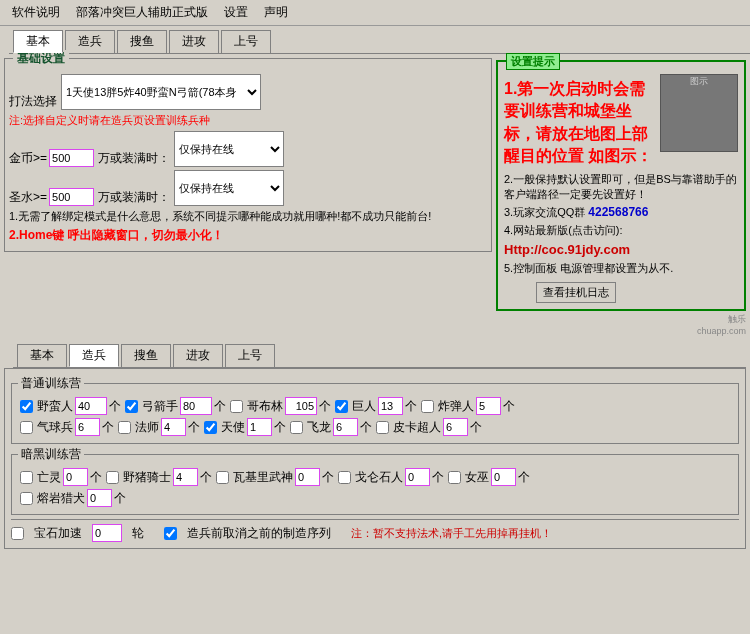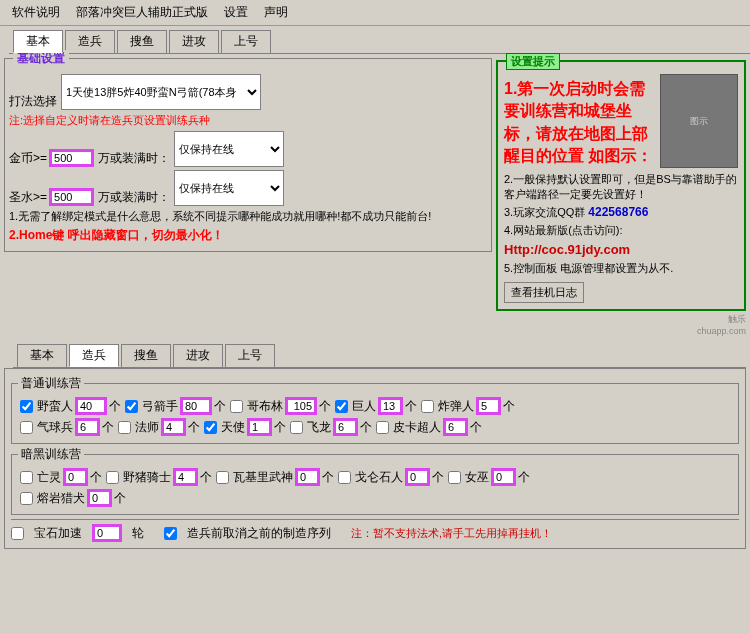--- a/index.html
+++ b/index.html
@@ -59,39 +59,39 @@
     .section-title {
       position: absolute;
       top: -9px;
       left: 8px;
       background: #d4d0c8;
       padding: 0 4px;
       font-size: 12px;
       font-weight: bold;
     }
     .section-title.blue {
-      color: #6d28d9;
+      color: #14532d;
     }
     .row {
       display: flex;
       align-items: flex-end;
       margin: 3px 0;
     }
     .label {
       font-size: 12px;
       white-space: nowrap;
     }
     select {
       font-size: 11px;
       background: white;
       border: 1px solid #808080;
       height: 36px;
     }
     input[type="text"] {
-      border: 3px solid #d946ef;
+      border: 1px solid #d946ef;
       background: white;
       height: 18px;
       font-size: 11px;
       padding: 0 2px;
     }
     input[type="checkbox"] {
       margin-right: 2px;
     }
     .red-text { color: red; font-size: 11px; }
     .top-content {
@@ -132,20 +132,21 @@
     }
     .qq-link { color: #0000cc; font-weight: bold; font-size: 12px; }
     .url-link { color: #cc0000; font-size: 13px; font-weight: bold; }
     .log-btn {
       border: 1px solid #808080;
       background: #d4d0c8;
       padding: 2px 6px;
       font-size: 11px;
       cursor: pointer;
       margin-top: 4px;
+      margin-left: 32px;
     }
     
     .train-section {
       border: 1px solid #808080;
       padding: 4px 8px;
       margin: 4px 0;
       position: relative;
     }
     .train-title {
       position: absolute;
@@ -241,21 +242,21 @@
         <div class="row">
           <span style="color:red; font-weight:bold; font-size:12px;">2.Home键 呼出隐藏窗口，切勿最小化！</span>
         </div>
       </div>
     </div>
 
     <div class="right-panel">
       <div class="hint-box" style="padding-top: 12px; margin-top: 2px;">
         <span class="hint-title">设置提示</span>
         <div style="float:right; margin-left:4px;">
-          <div style="width:78px; height:94px; background:#777; border:1px solid #555; display:flex; align-items:center; justify-content:center;">
+          <div style="width:78px; height:78px; background:#777; border:1px solid #555; display:flex; align-items:flex-start; justify-content:center;">
             <span style="color:#ccc; font-size:9px;">图示</span>
           </div>
         </div>
         <div class="hint-content">
           <p style="color:red; font-weight:bold; font-size:16px; line-height:1.4;">1.第一次启动时会需要训练营和城堡坐标，请放在地图上部醒目的位置 如图示：</p>
           <p style="margin-top:4px;">2.一般保持默认设置即可，但是BS与靠谱助手的客户端路径一定要先设置好！</p>
           <p style="margin-top:2px;">
             <span>3.玩家交流QQ群 </span><span class="qq-link">422568766</span>
           </p>
           <p style="margin-top:2px;">4.网站最新版(点击访问):</p>

